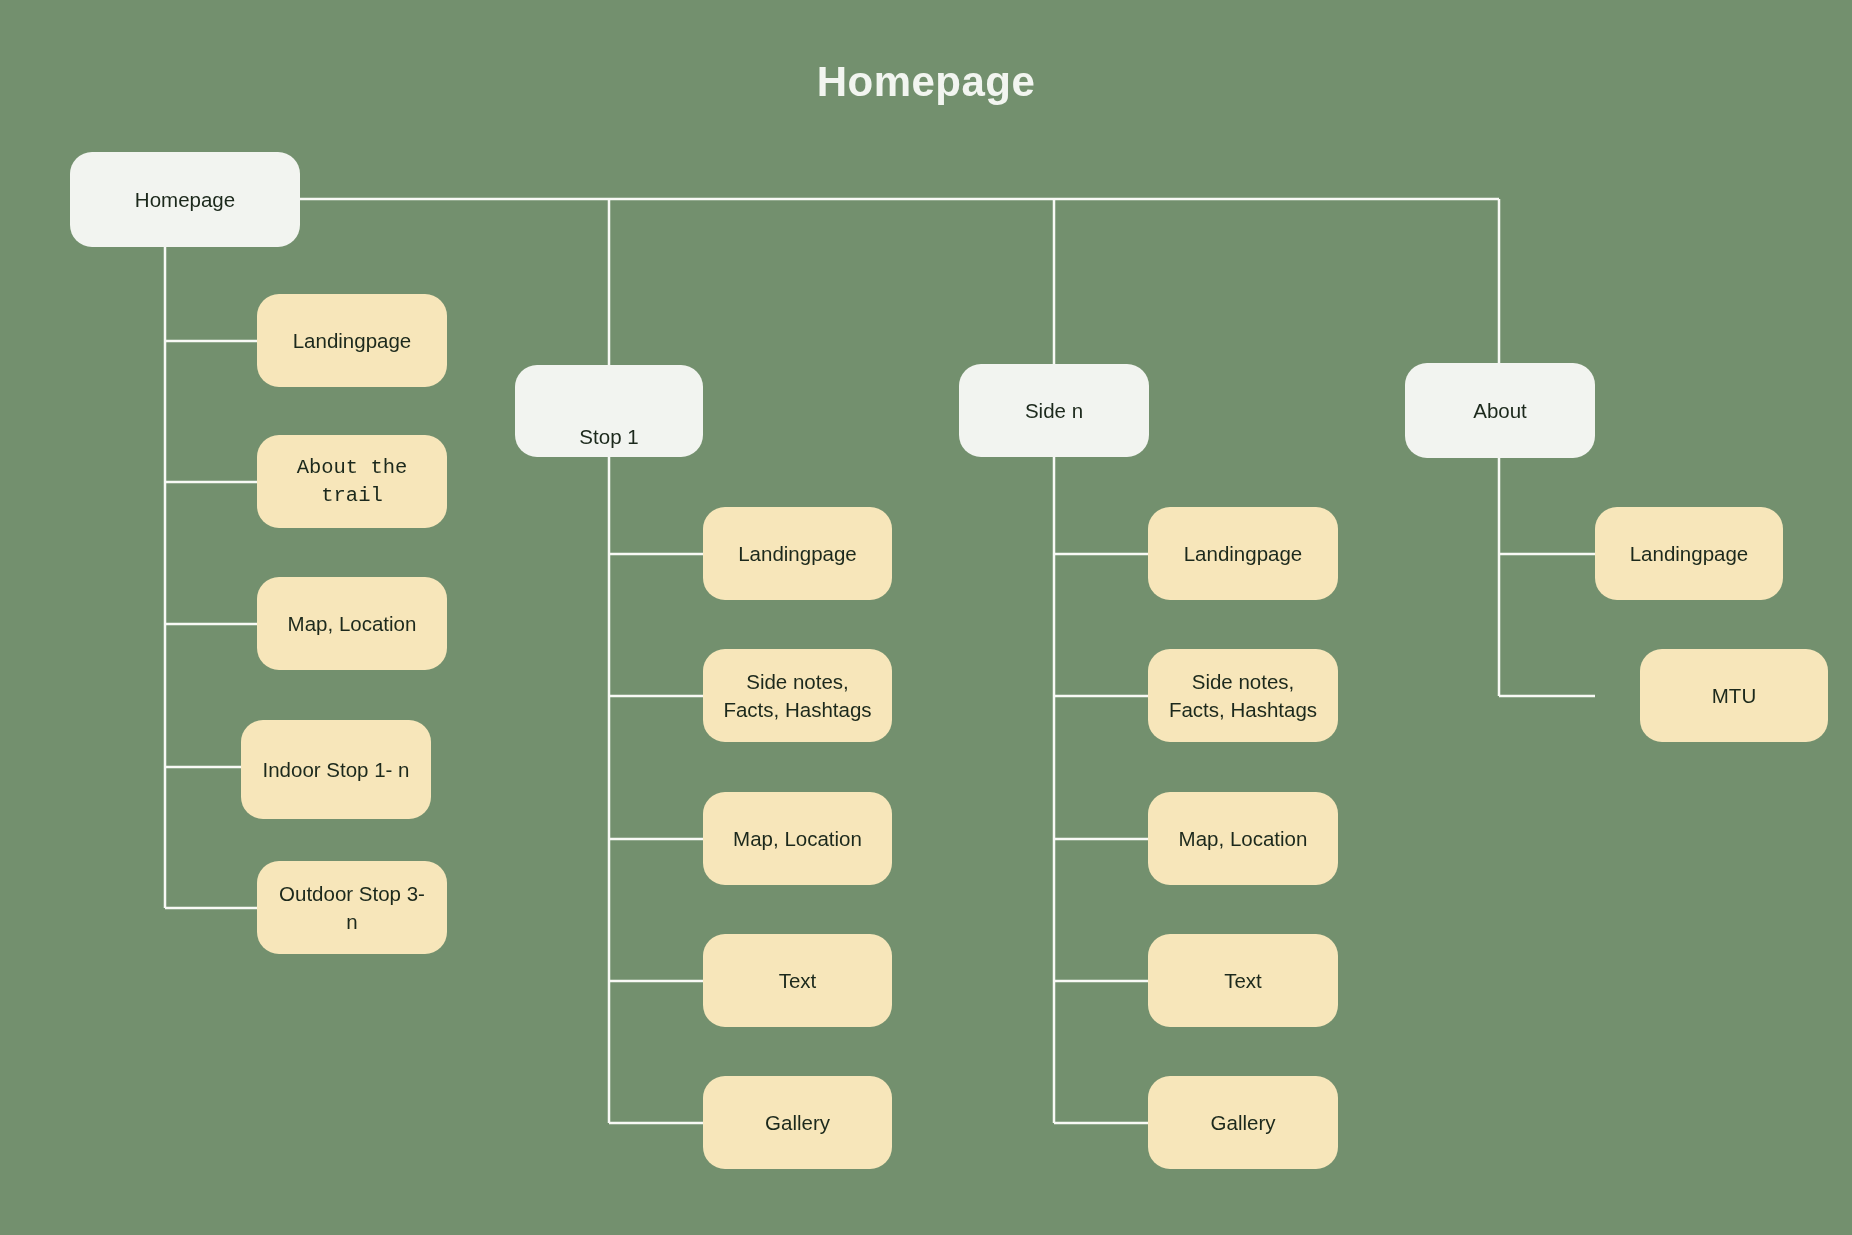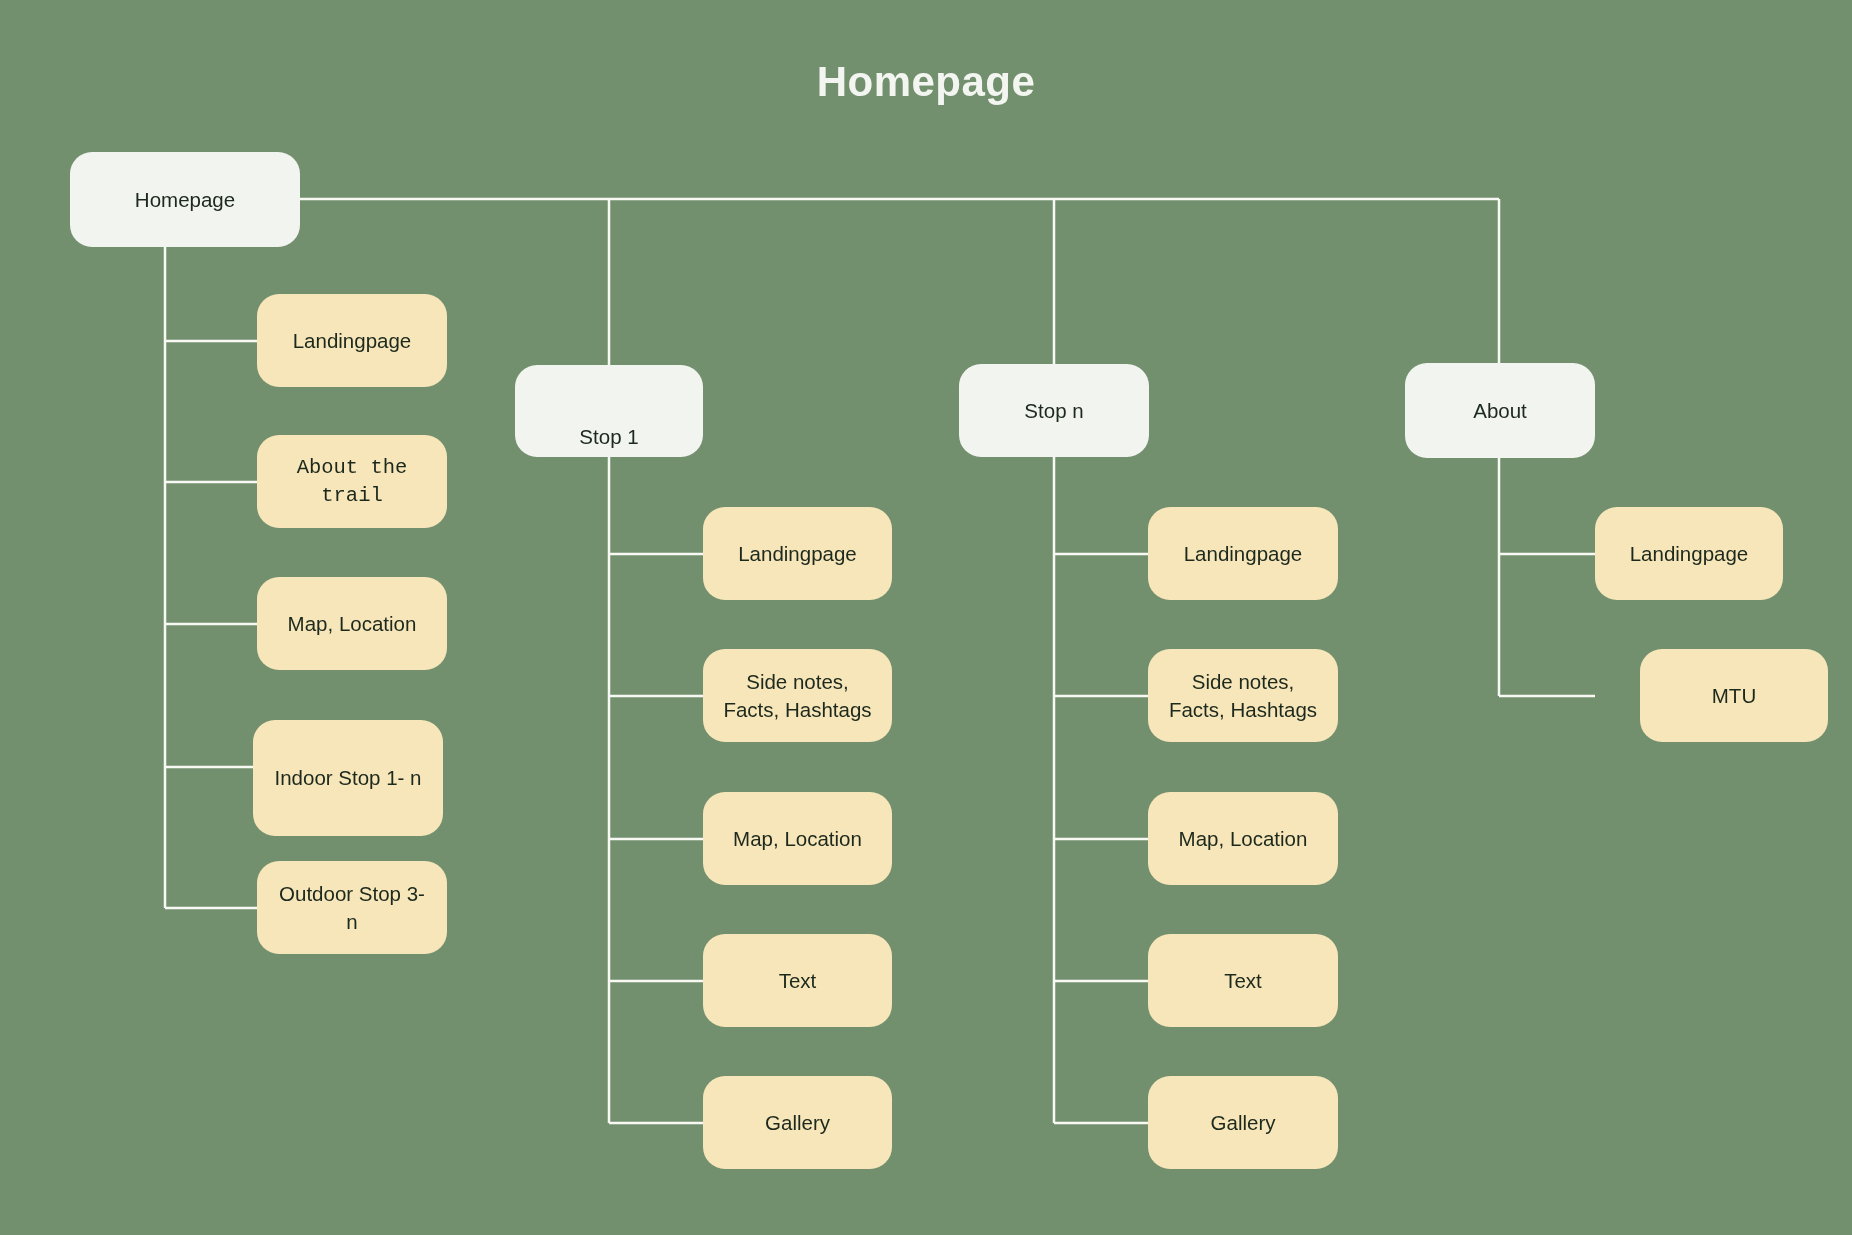--- a/index.html
+++ b/index.html
@@ -57,21 +57,21 @@
     box-sizing:border-box;
   }
   .node.primary{ background:var(--node-primary); }
   .node.child{ background:var(--node-child); }
 
   
   .n-homepage      {left:70px;   top:152px; width:230px; height:95px;}
   .n-home-c0       {left:257px;  top:294px; width:190px; height:93px;}
   .n-home-c1       {left:257px;  top:435px; width:190px; height:93px;font-family:Liberation Mono, monospace;}
   .n-home-c2       {left:257px;  top:577px; width:190px; height:93px;}
-  .n-home-c3       {left:253px;  top:720px; width:190px; height:116px;text-align:right;}
+  .n-home-c3       {left:241px;  top:720px; width:190px; height:99px;text-align:right;}
   .n-home-c4       {left:257px;  top:861px; width:190px; height:93px;}
   .n-stop1         {left:515px;  top:365px; width:188px; height:92px;align-items:flex-end;}
   .n-stop1-c0      {left:703px;  top:507px; width:189px; height:93px;}
   .n-stop1-c1      {left:703px;  top:649px; width:189px; height:93px;}
   .n-stop1-c2      {left:703px;  top:792px; width:189px; height:93px;}
   .n-stop1-c3      {left:703px;  top:934px; width:189px; height:93px;}
   .n-stop1-c4      {left:703px;  top:1076px;width:189px; height:93px;}
   .n-stopn         {left:959px;  top:364px; width:190px; height:93px;}
   .n-stopn-c0      {left:1148px; top:507px; width:190px; height:93px;}
   .n-stopn-c1      {left:1148px; top:649px; width:190px; height:93px;}
@@ -147,21 +147,21 @@
     <span>Map, Location</span>
   </div>
   <div class="node child n-stop1-c3">
     <span>Text</span>
   </div>
   <div class="node child n-stop1-c4">
     <span>Gallery</span>
   </div>
 
   <div class="node primary n-stopn">
-    <span>Stop n</span>
+    <span>Side n</span>
   </div>
   <div class="node child n-stopn-c0">
     <span>Landingpage</span>
   </div>
   <div class="node child n-stopn-c1">
     <span>Side notes, Facts, Hashtags</span>
   </div>
   <div class="node child n-stopn-c2">
     <span>Map, Location</span>
   </div>

